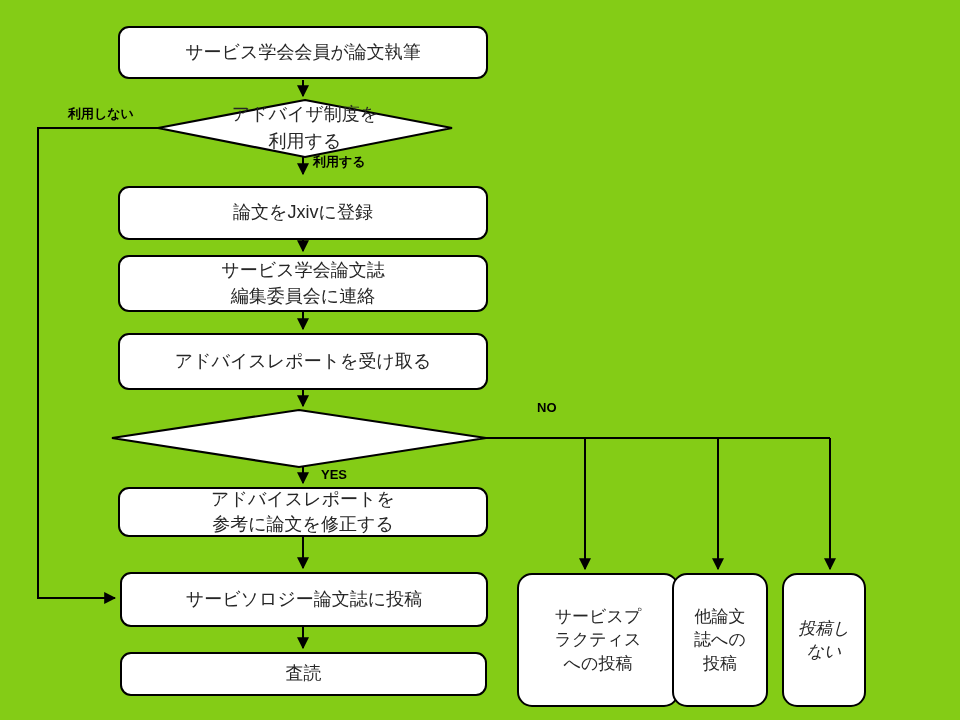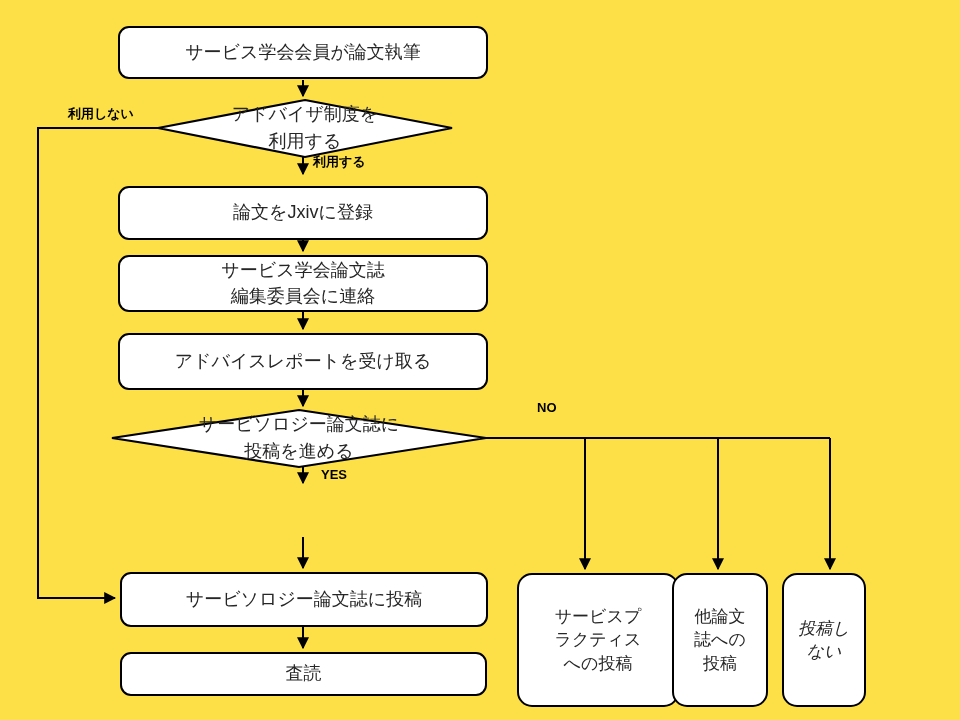--- a/index.html
+++ b/index.html
@@ -1,19 +1,19 @@
 <!DOCTYPE html>
 <html><head>
 <meta charset="utf-8">
 <style>
   html,body { margin:0; padding:0; background:#ffffff; }
   .canvas {
     position:relative;
     width:960px; height:720px;
-    background:#fde047;
+    background:#84cc16;
     font-family:"Liberation Sans", sans-serif;
     overflow:hidden;
   }
   .canvas svg { position:absolute; left:0; top:0; pointer-events:none; }
   .node {
     position:absolute;
     box-sizing:border-box;
     border:2.5px solid #000000;
     border-radius:11px;
     background:#ffffff;
@@ -93,25 +93,25 @@
 
   <div class="node" style="left:118px; top:255px; width:370px; height:57px;">
     <span>サービス学会論文誌
 編集委員会に連絡</span>
   </div>
 
   <div class="node" style="left:118px; top:333px; width:370px; height:57px;">
     <span>アドバイスレポートを受け取る</span>
   </div>
 
-  <div class="dtext" style="left:179px; top:413px; width:240px; height:50px;">
-    <span>サービソロジー論文誌に
-投稿を進める</span>
+
+  <div class="node" style="left:118px; top:487px; width:370px; height:50px;">
+    <span>アドバイスレポートを
+参考に論文を修正する</span>
   </div>
-
 
   <div class="node" style="left:120px; top:572px; width:368px; height:55px;">
     <span>サービソロジー論文誌に投稿</span>
   </div>
 
   <div class="node" style="left:120px; top:652px; width:367px; height:44px;">
     <span>査読</span>
   </div>
 
   <div class="node alt" style="left:517px; top:573px; width:162px; height:134px;">

